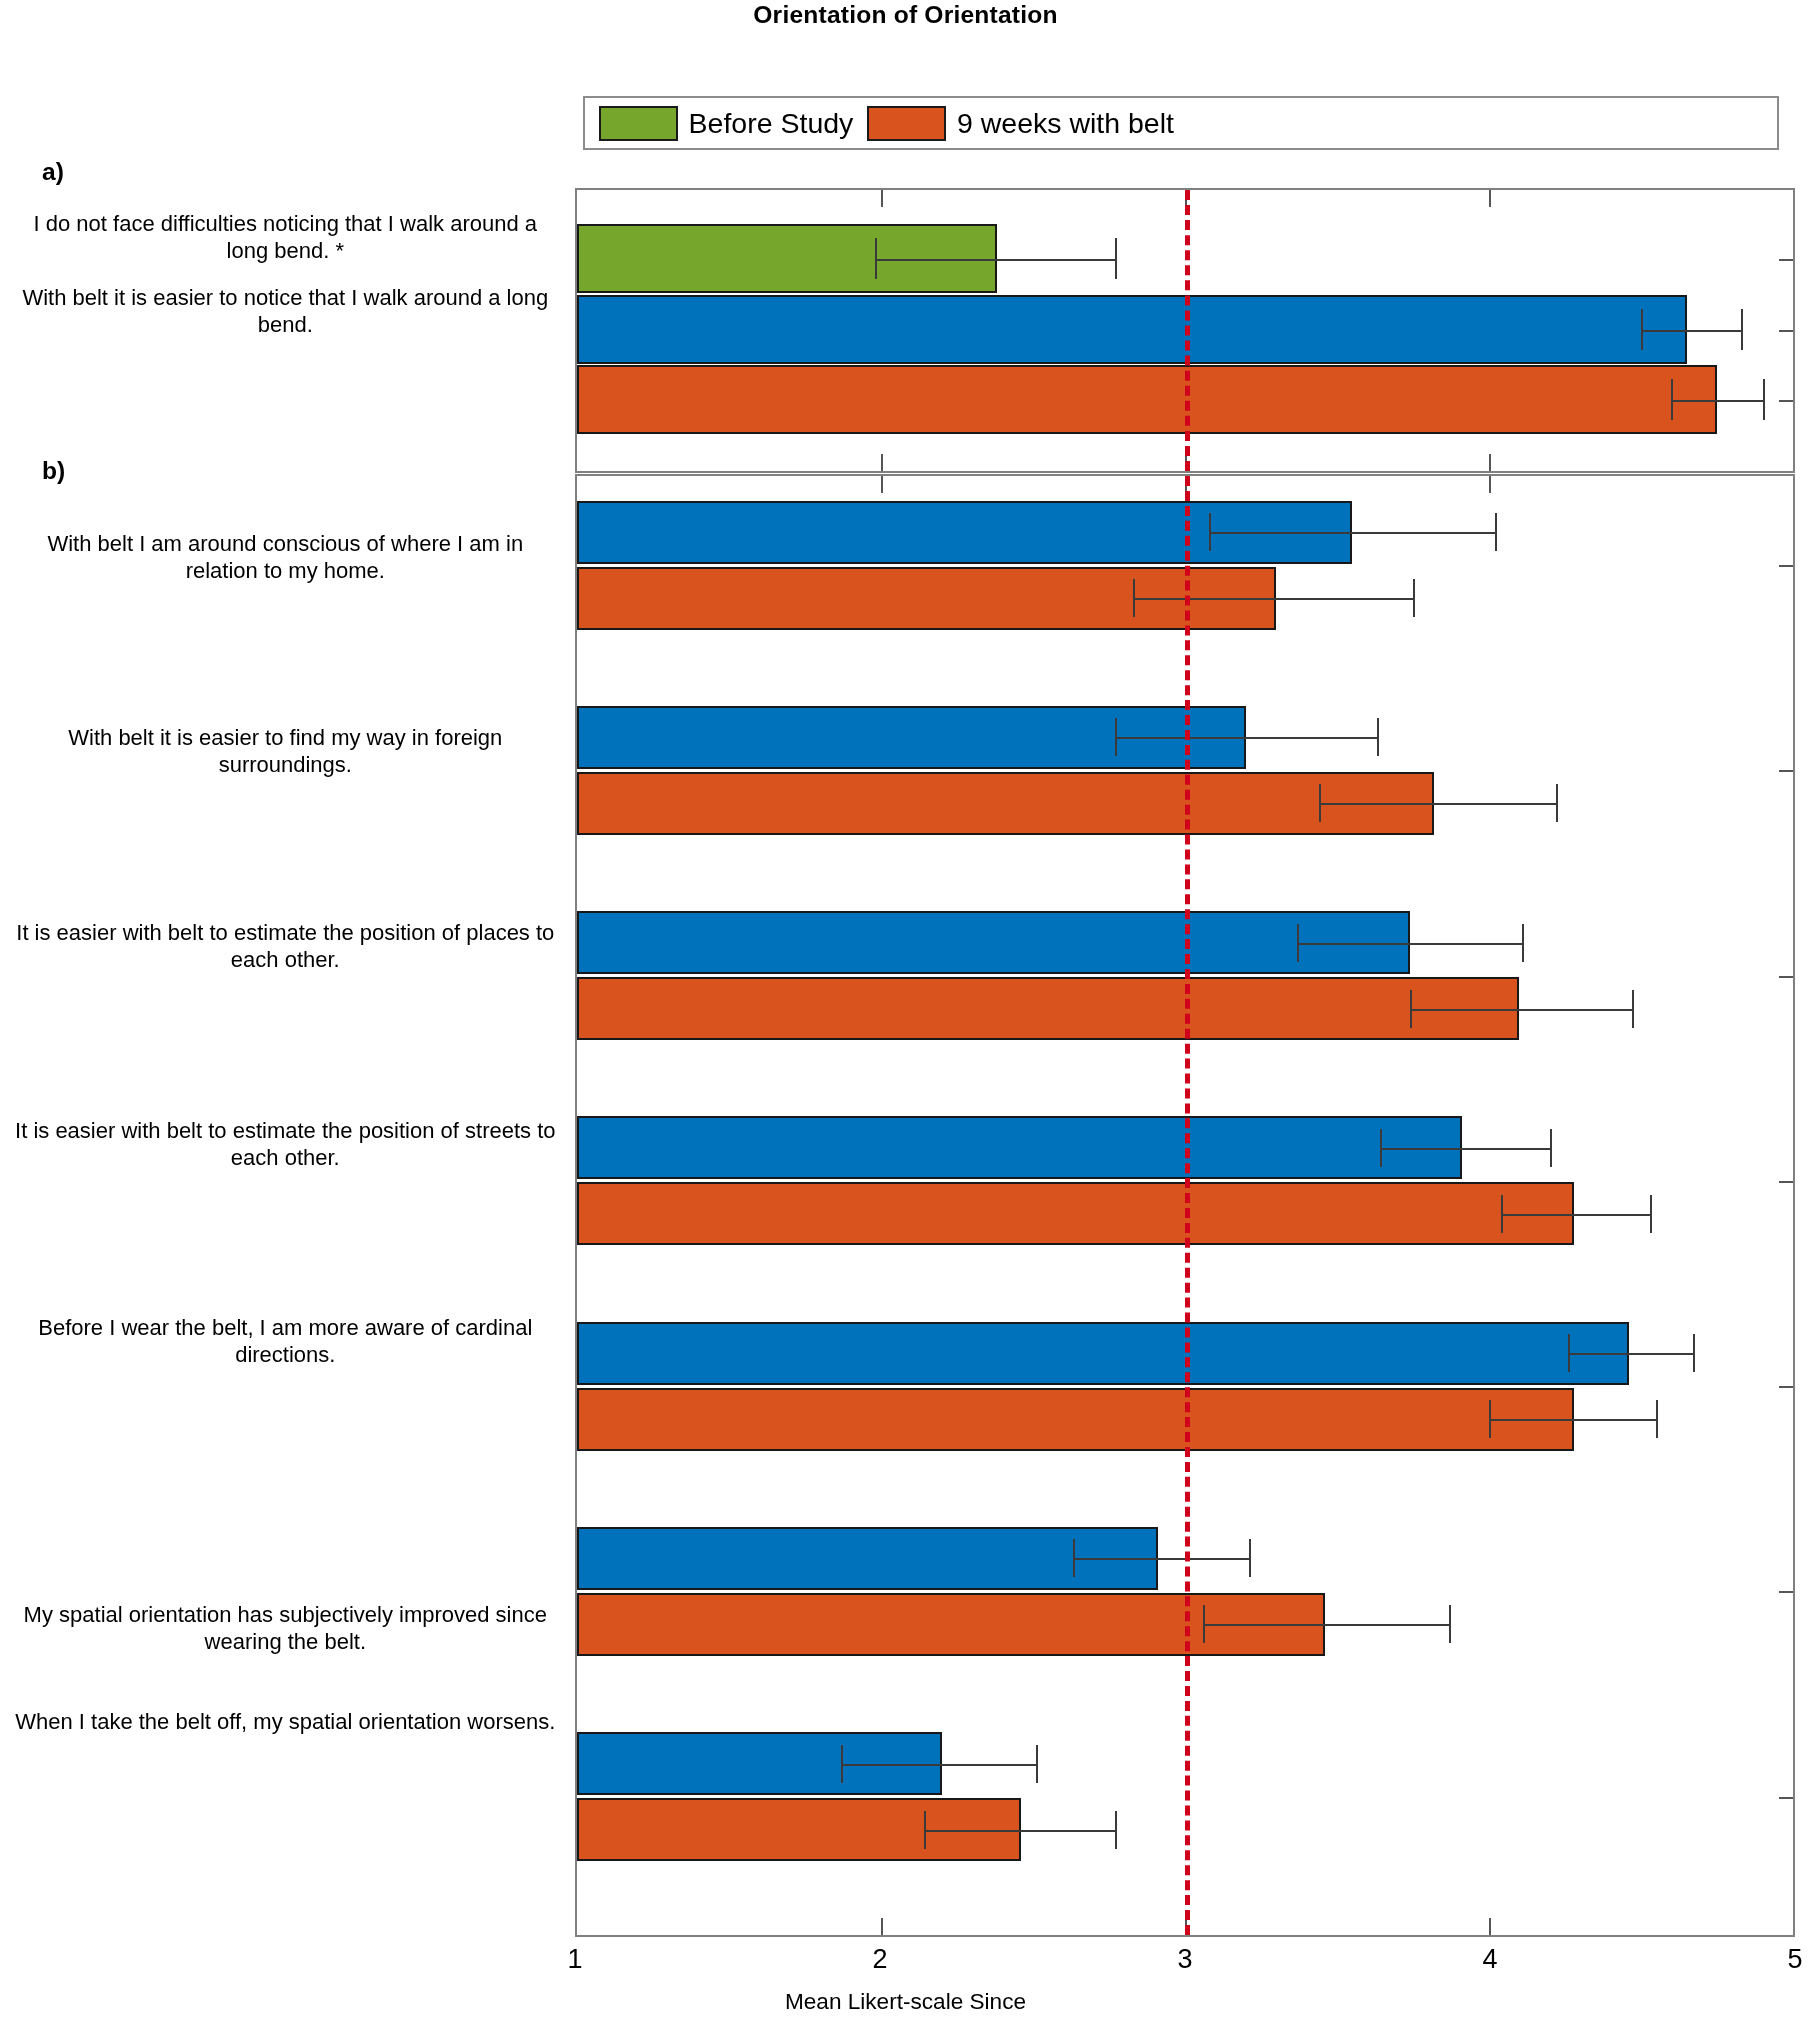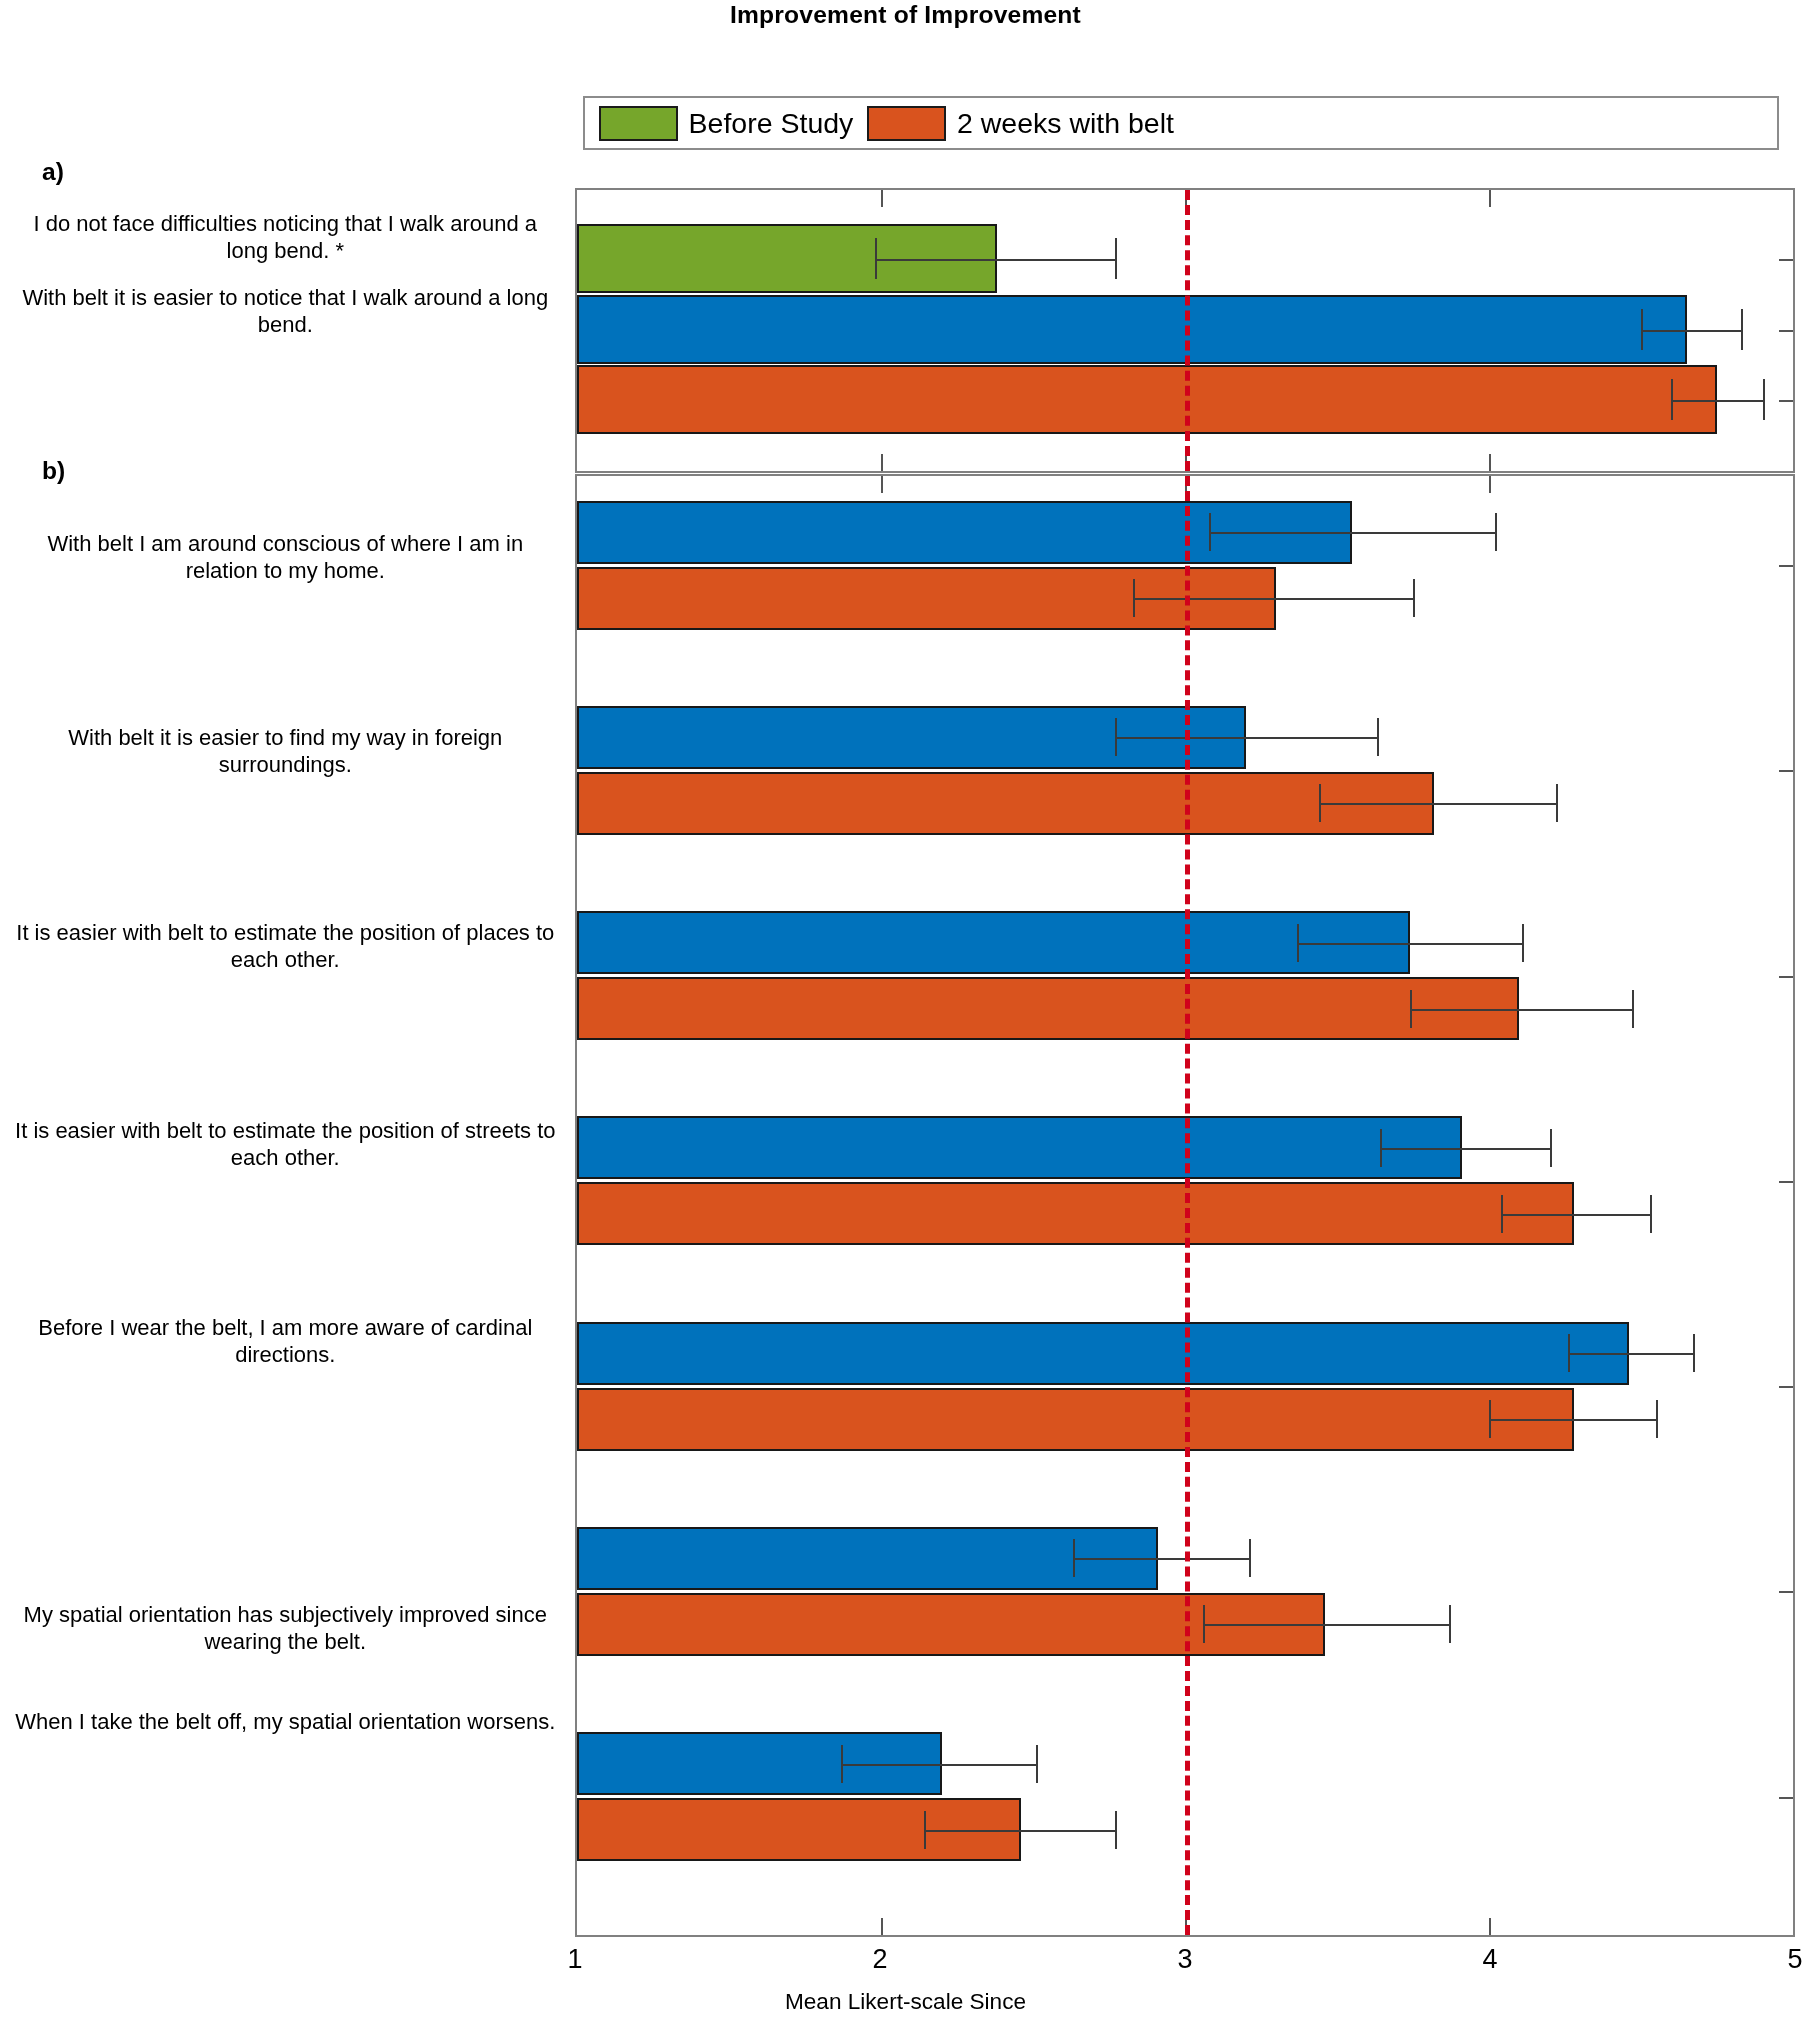--- a/index.html
+++ b/index.html
@@ -48,30 +48,30 @@
   #xticklabels{position:absolute;top:1944px;left:0;width:1811px;height:34px;}
   .xtl{position:absolute;font-size:27px;transform:translateX(-50%);}
   #xlabel{position:absolute;left:0;top:1989px;width:1811px;text-align:center;font-size:22.6px;}
 
   
   .qlabel{position:absolute;text-align:center;font-size:22px;line-height:1.22;width:551px;left:9.8px;}
 </style>
 </head>
 <body>
 
-<div id="title">Improvement of Improvement</div>
+<div id="title">Orientation of Orientation</div>
 
 <div id="legend">
   <div class="lg-item">
     <span class="lg-swatch" id="sw0" style="background: rgb(118, 166, 43);"></span>
     <span class="lg-text">Before Study</span>
   </div>
   <div class="lg-item">
     <span class="lg-swatch" id="sw2" style="background: rgb(217, 83, 30);"></span>
-    <span class="lg-text">2 weeks with belt</span>
+    <span class="lg-text">9 weeks with belt</span>
   </div>
 </div>
 
 <div class="panel-letter" id="letter-a">a)</div>
 <div class="panel-letter" id="letter-b">b)</div>
 
 <div class="qlabel" style="top:211px">I do not face difficulties noticing that I walk around a long bend. *</div>
 <div class="qlabel" style="top:285px">With belt it is easier to notice that I walk around a long bend.</div>
 
 <div class="qlabel" style="top:531px">With belt I am around conscious of where I am in relation to my home.</div>

